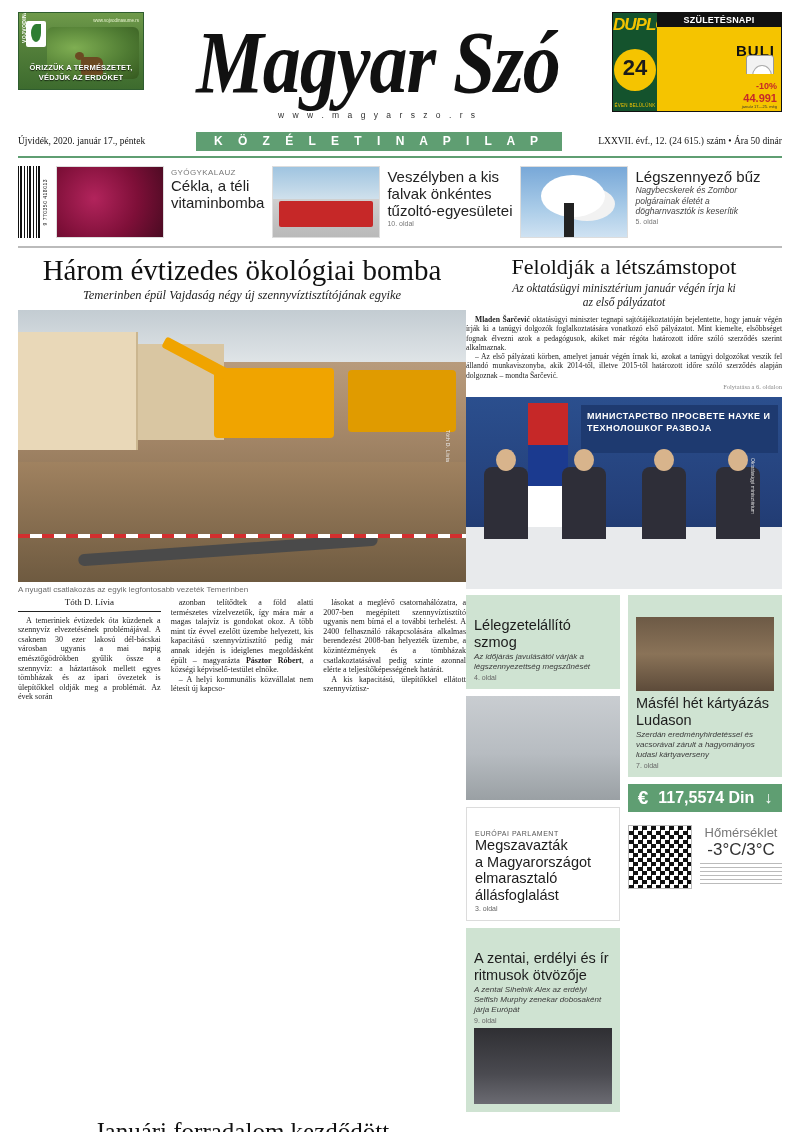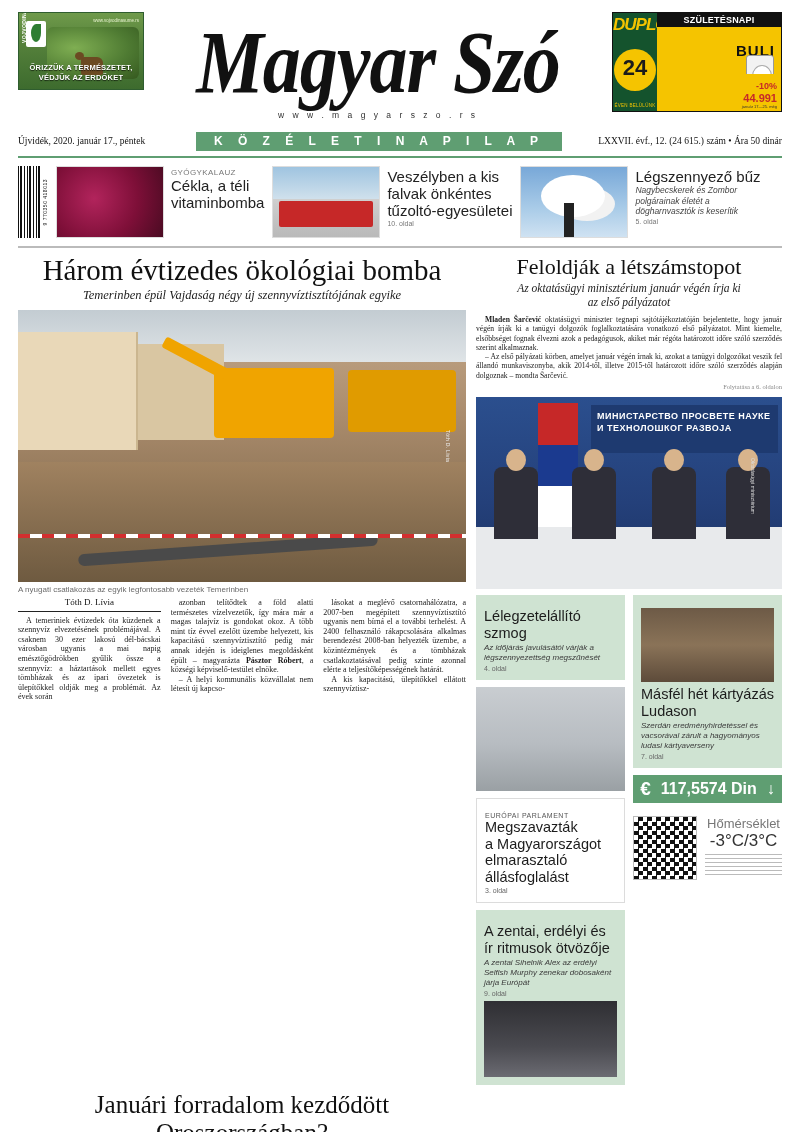--- a/index.html
+++ b/index.html
@@ -141,21 +141,21 @@
   .t3 .thumb:after { content:""; position:absolute; left:40%; bottom:0; width:10px; height:34px; background:#222; }
   .t3 .thumb:before { content:""; position:absolute; left:18%; top:8px; width:64px; height:42px; background:#fff; border-radius:50%; box-shadow: 14px 8px 0 -4px #f2f2f2; }
   .teaser .tx { padding-top: 2px; }
   .teaser .kicker { font-size: 8px; color: #777; letter-spacing: .4px; }
   .teaser .tt { font-size: 15px; color: #222; line-height: 17px; }
   .teaser .sub { font-size: 8.5px; font-style: italic; color: #444; line-height: 10.5px; }
   .teaser .pg { font-size: 7px; color: #777; margin-top: 1px; }
   .strip-rule { margin: 2px 18px 0 18px; border-top: 2px solid #bbb; }
 
   
-  .main { display: flex; padding: 6px 18px 0 18px; gap: 10px; }
+  .main { display: flex; padding: 6px 18px 0 18px; }
   .left-block { width: 448px; flex: 0 0 448px; }
   .right-block { flex: 1; }
 
   .hl1 { font-family: "Liberation Serif", serif; font-size: 29px; text-align: center; color: #111; line-height: 32px; }
   .sub1 { font-family: "Liberation Serif", serif; font-style: italic; font-size: 12.5px; text-align: center; color: #222; margin-top: 2px; }
 
   .mainphoto {
     margin-top: 7px; height: 272px; width: 100%;
     background:
       linear-gradient(#cfd6da 0%, #c8cfd4 18%, #b89b7c 19%, #a98b6c 40%, #8d7355 70%, #7d6549 100%);
@@ -210,21 +210,21 @@
     content:""; position:absolute; left:12px; top:-18px; width:20px; height:22px; background:#d8b48c; border-radius:50%;
   }
   .photo2 .credit2 {
     position:absolute; right:1px; top:46%; transform:translateY(-50%) rotate(90deg);
     font-size:5px; color:#dcdcdc; white-space:nowrap;
   }
 
   
   .cards { display: flex; gap: 8px; margin-top: 6px; }
   .cardcol { flex: 1; display: flex; flex-direction: column; gap: 7px; }
-  .card { padding: 13px 8px 8px 8px; }
+  .card { padding: 22px 8px 8px 8px; }
   .card.green { background: #cfe3d2; }
   .card.white { background: #ffffff; border: 1px solid #dcdcdc; }
   .card .kick { font-size: 7px; color: #555; letter-spacing: .5px; }
   .card .h { font-size: 14.5px; color: #1c1c1c; line-height: 16.5px; }
   .card .s { font-size: 8px; font-style: italic; color: #3a3a3a; line-height: 10px; margin-top: 2px; }
   .card .pg { font-size: 7px; color: #666; margin-top: 2px; }
   .card .ph { width: 100%; height: 92px; margin-bottom: 4px; }
   .ph.smog { background: linear-gradient(#c9cdd1 0%, #b7bcc1 55%, #9aa0a4 100%); }
   .ph.museum { background: linear-gradient(#b9c6d2 0%, #a88f74 45%, #8c7356 100%); }
   .ph.cards-game { background: linear-gradient(#6d5a46 0%, #8a7358 50%, #5d4b3a 100%); }

